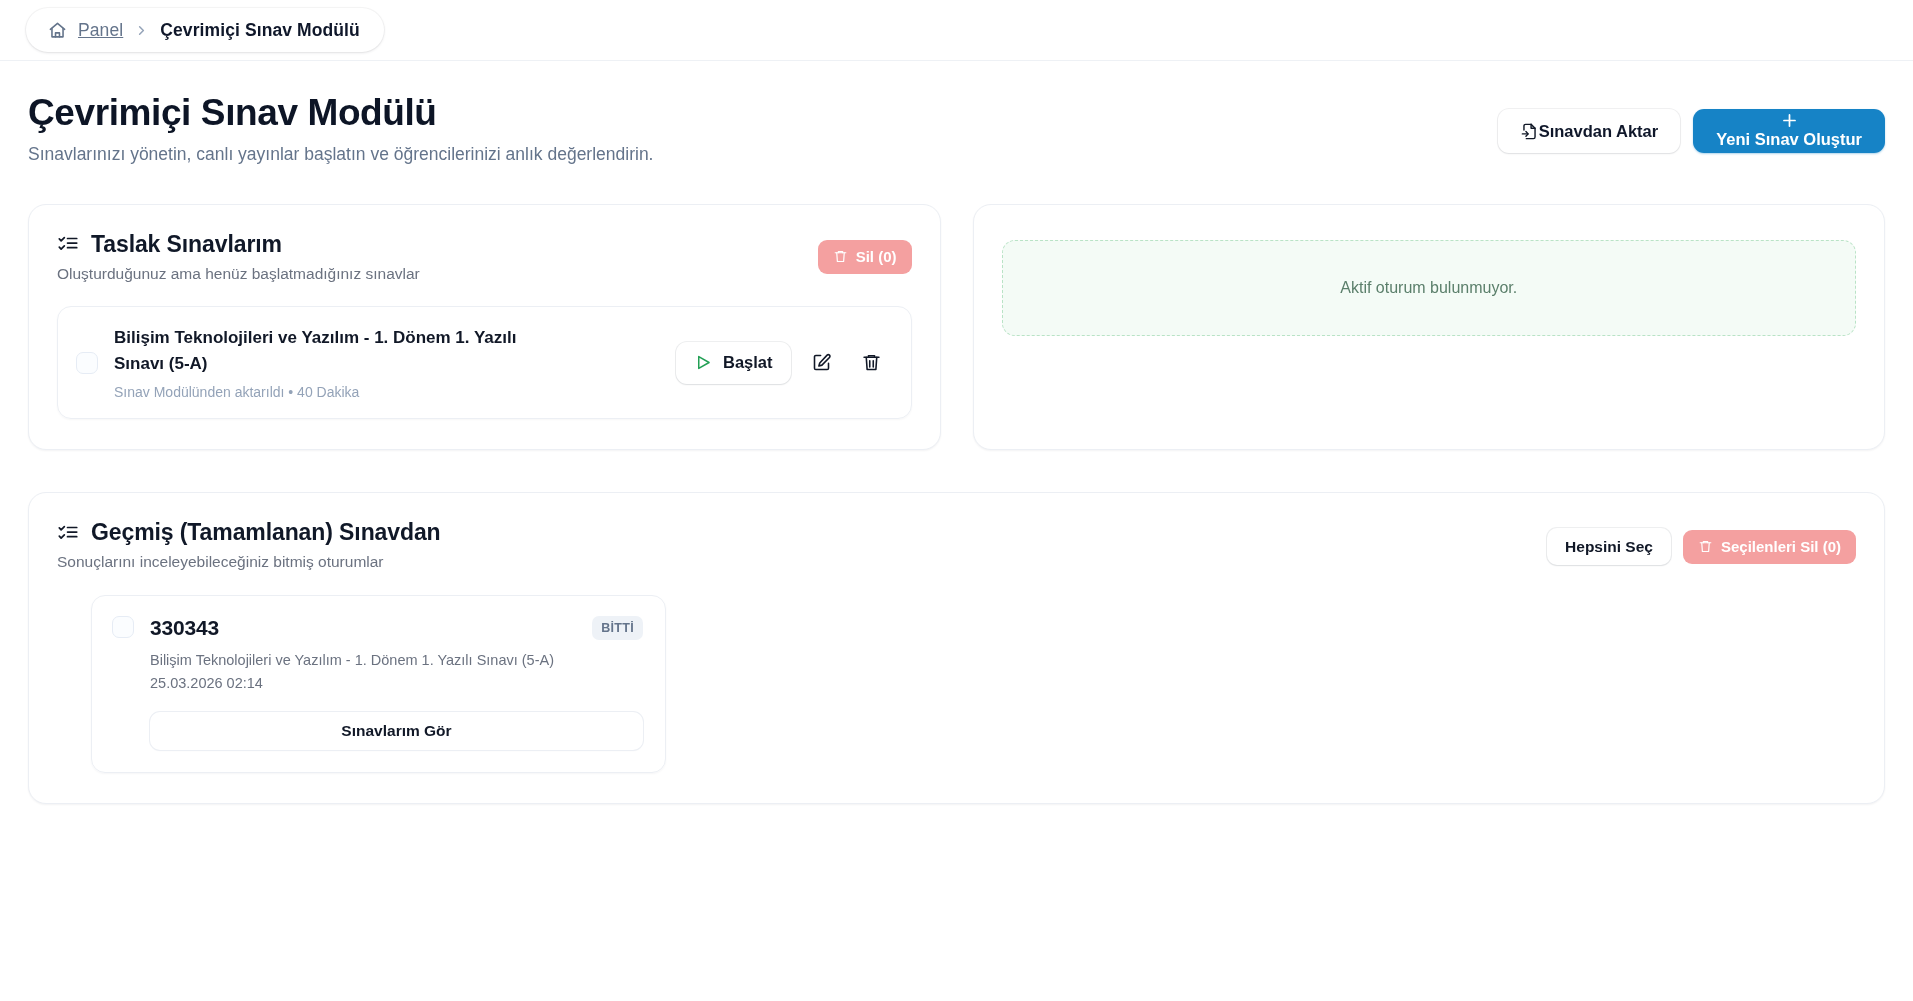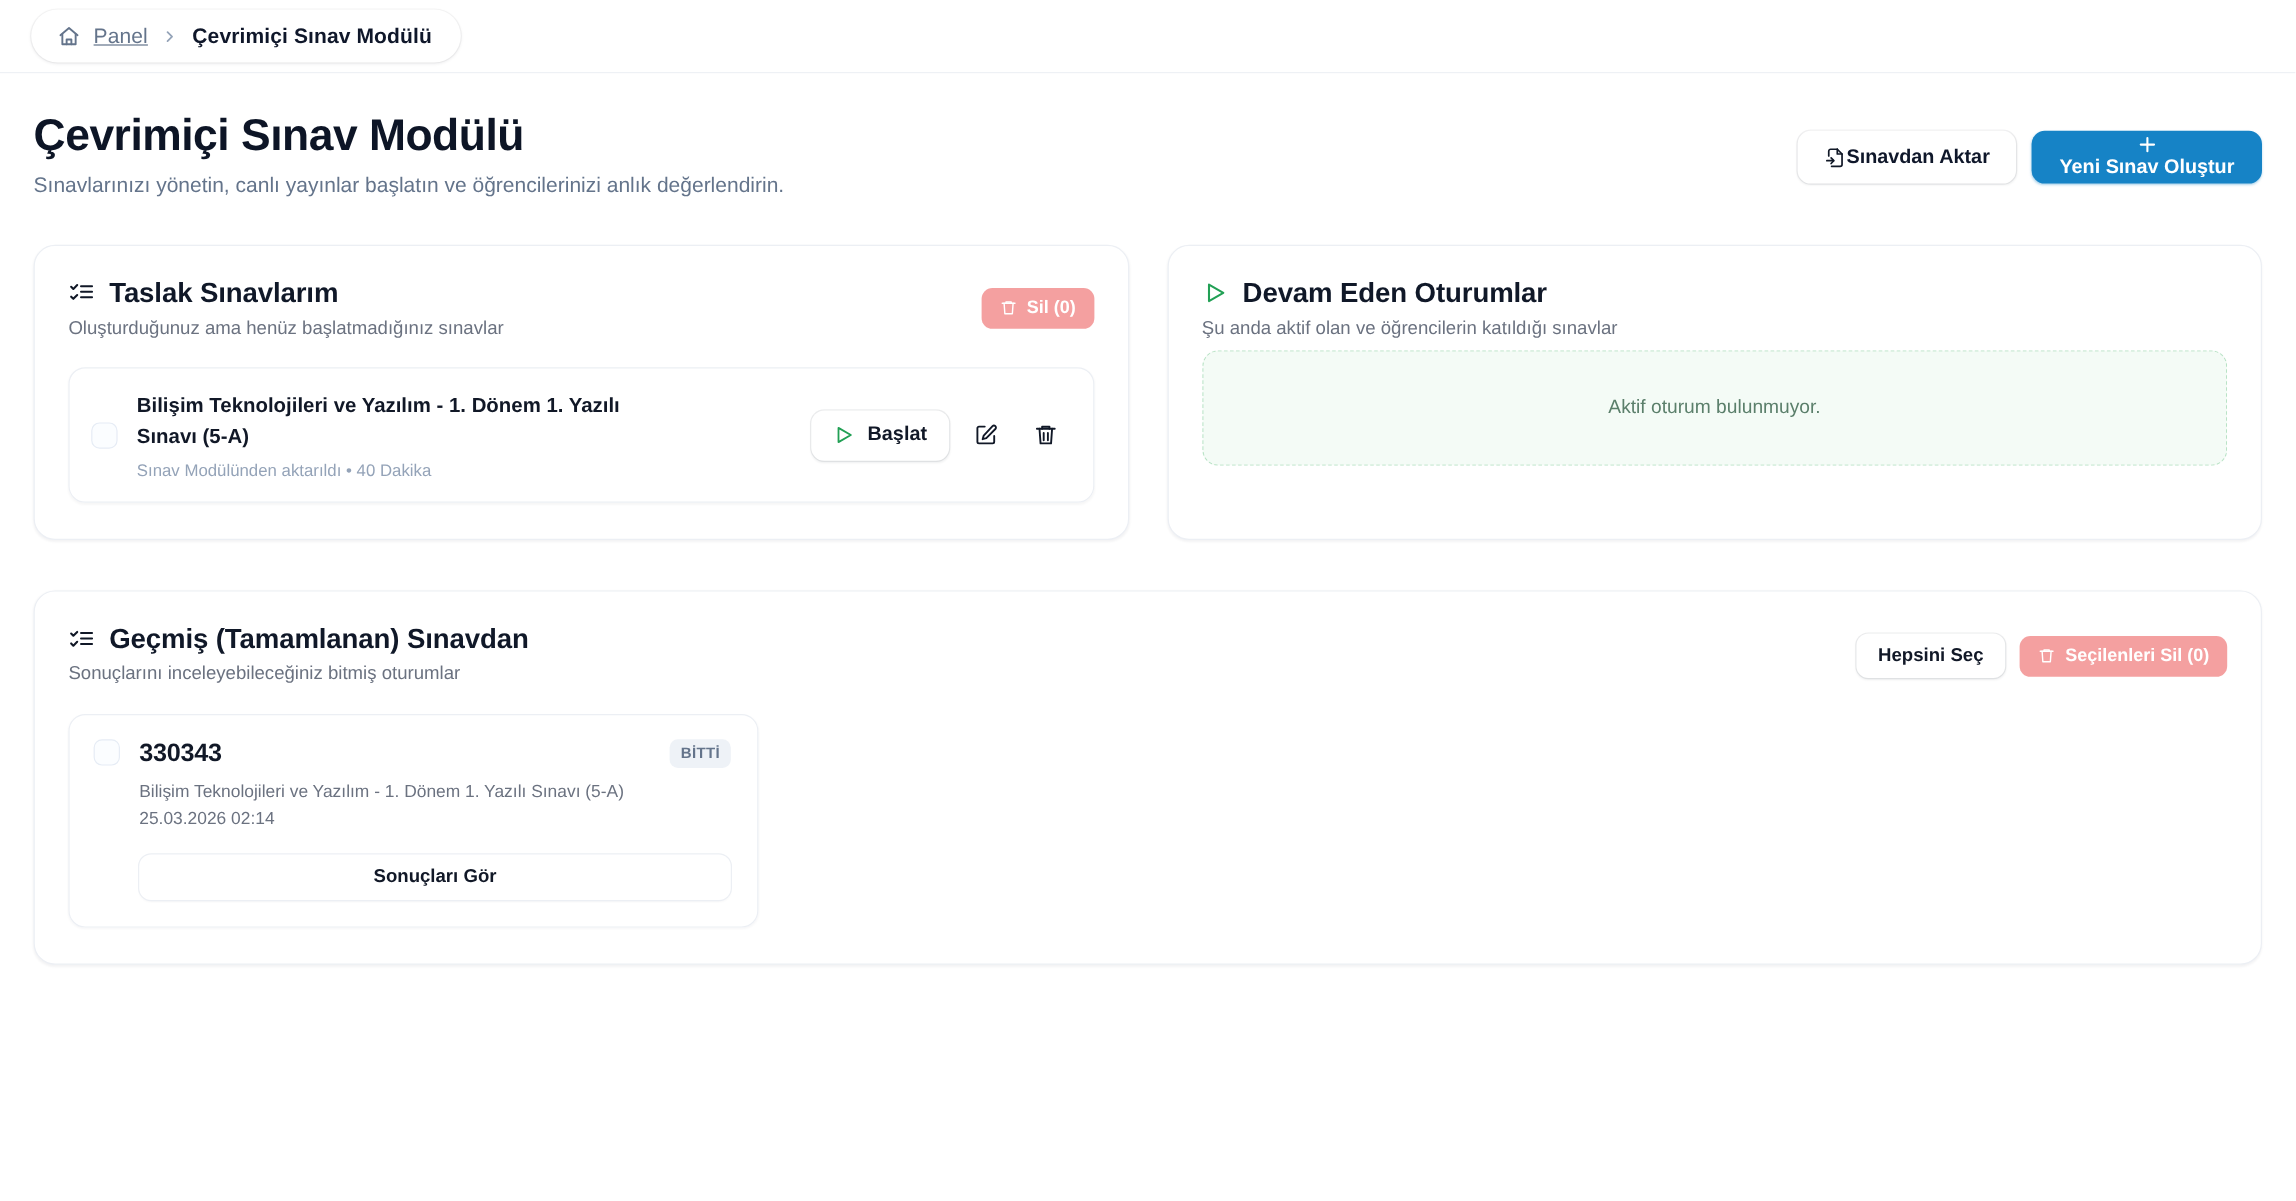--- a/index.html
+++ b/index.html
@@ -233,21 +233,21 @@
     background: #f4fbf6;
     border-radius: 13px;
     display: flex;
     align-items: center;
     justify-content: center;
     font-size: 16px;
     color: #5b7f6b;
   }
 
   
-  .past-grid { margin-top: 24px; display: flex; gap: 24px; flex-wrap: wrap; }
+  .past-grid { margin-top: 24px; display: flex; gap: 24px; flex-wrap: wrap; margin-left: 34px; }
   .past-card {
     width: 575px;
     border: 1px solid #eceff4;
     border-radius: 14px;
     box-shadow: 0 1px 2px rgba(15,23,42,.04);
     padding: 20px 22px 22px 20px;
     display: flex;
     gap: 16px;
   }
   .past-body { flex: 1 1 auto; min-width: 0; }
@@ -393,33 +393,20 @@
                     <path d="M10 10v7M14 10v7"></path>
                 </svg>
               </span>
             </button>
           </div>
         </div>
       </div>
     </section>
 
     <section class="card half">
-      <div class="card-head">
-        <div>
-          <div class="card-title">
-            <span class="icon">
-              <svg viewBox="0 0 24 24" width="22" height="22" fill="none" stroke="#22a055" stroke-width="1.9" stroke-linecap="round" stroke-linejoin="round">
-                <path d="M6 4.5l13 7.5-13 7.5z"></path>
-              </svg>
-            </span>
-            <span>Devam Eden Oturumlar</span>
-          </div>
-          <div class="card-desc">Şu anda aktif olan ve öğrencilerin katıldığı sınavlar</div>
-        </div>
-      </div>
       <div class="empty">
         <span>Aktif oturum bulunmuyor.</span>
       </div>
     </section>
   </div>
 
   <section class="card full">
     <div class="card-head">
       <div>
         <div class="card-title">
@@ -457,19 +444,19 @@
       <div class="past-card">
         <span class="cbx"></span>
         <div class="past-body">
           <div class="past-top">
             <div class="past-code">330343</div>
             <div class="badge">BİTTİ</div>
           </div>
           <div class="past-desc">Bilişim Teknolojileri ve Yazılım - 1. Dönem 1. Yazılı Sınavı (5-A)</div>
           <div class="past-desc" style="margin-top:2px">25.03.2026 02:14</div>
           <button class="btn btn-results">
-            <span>Sonuçları Gör</span>
+            <span>Sınavlarım Gör</span>
           </button>
         </div>
       </div>
     </div>
   </section>
 </div>
 
 </body></html>

